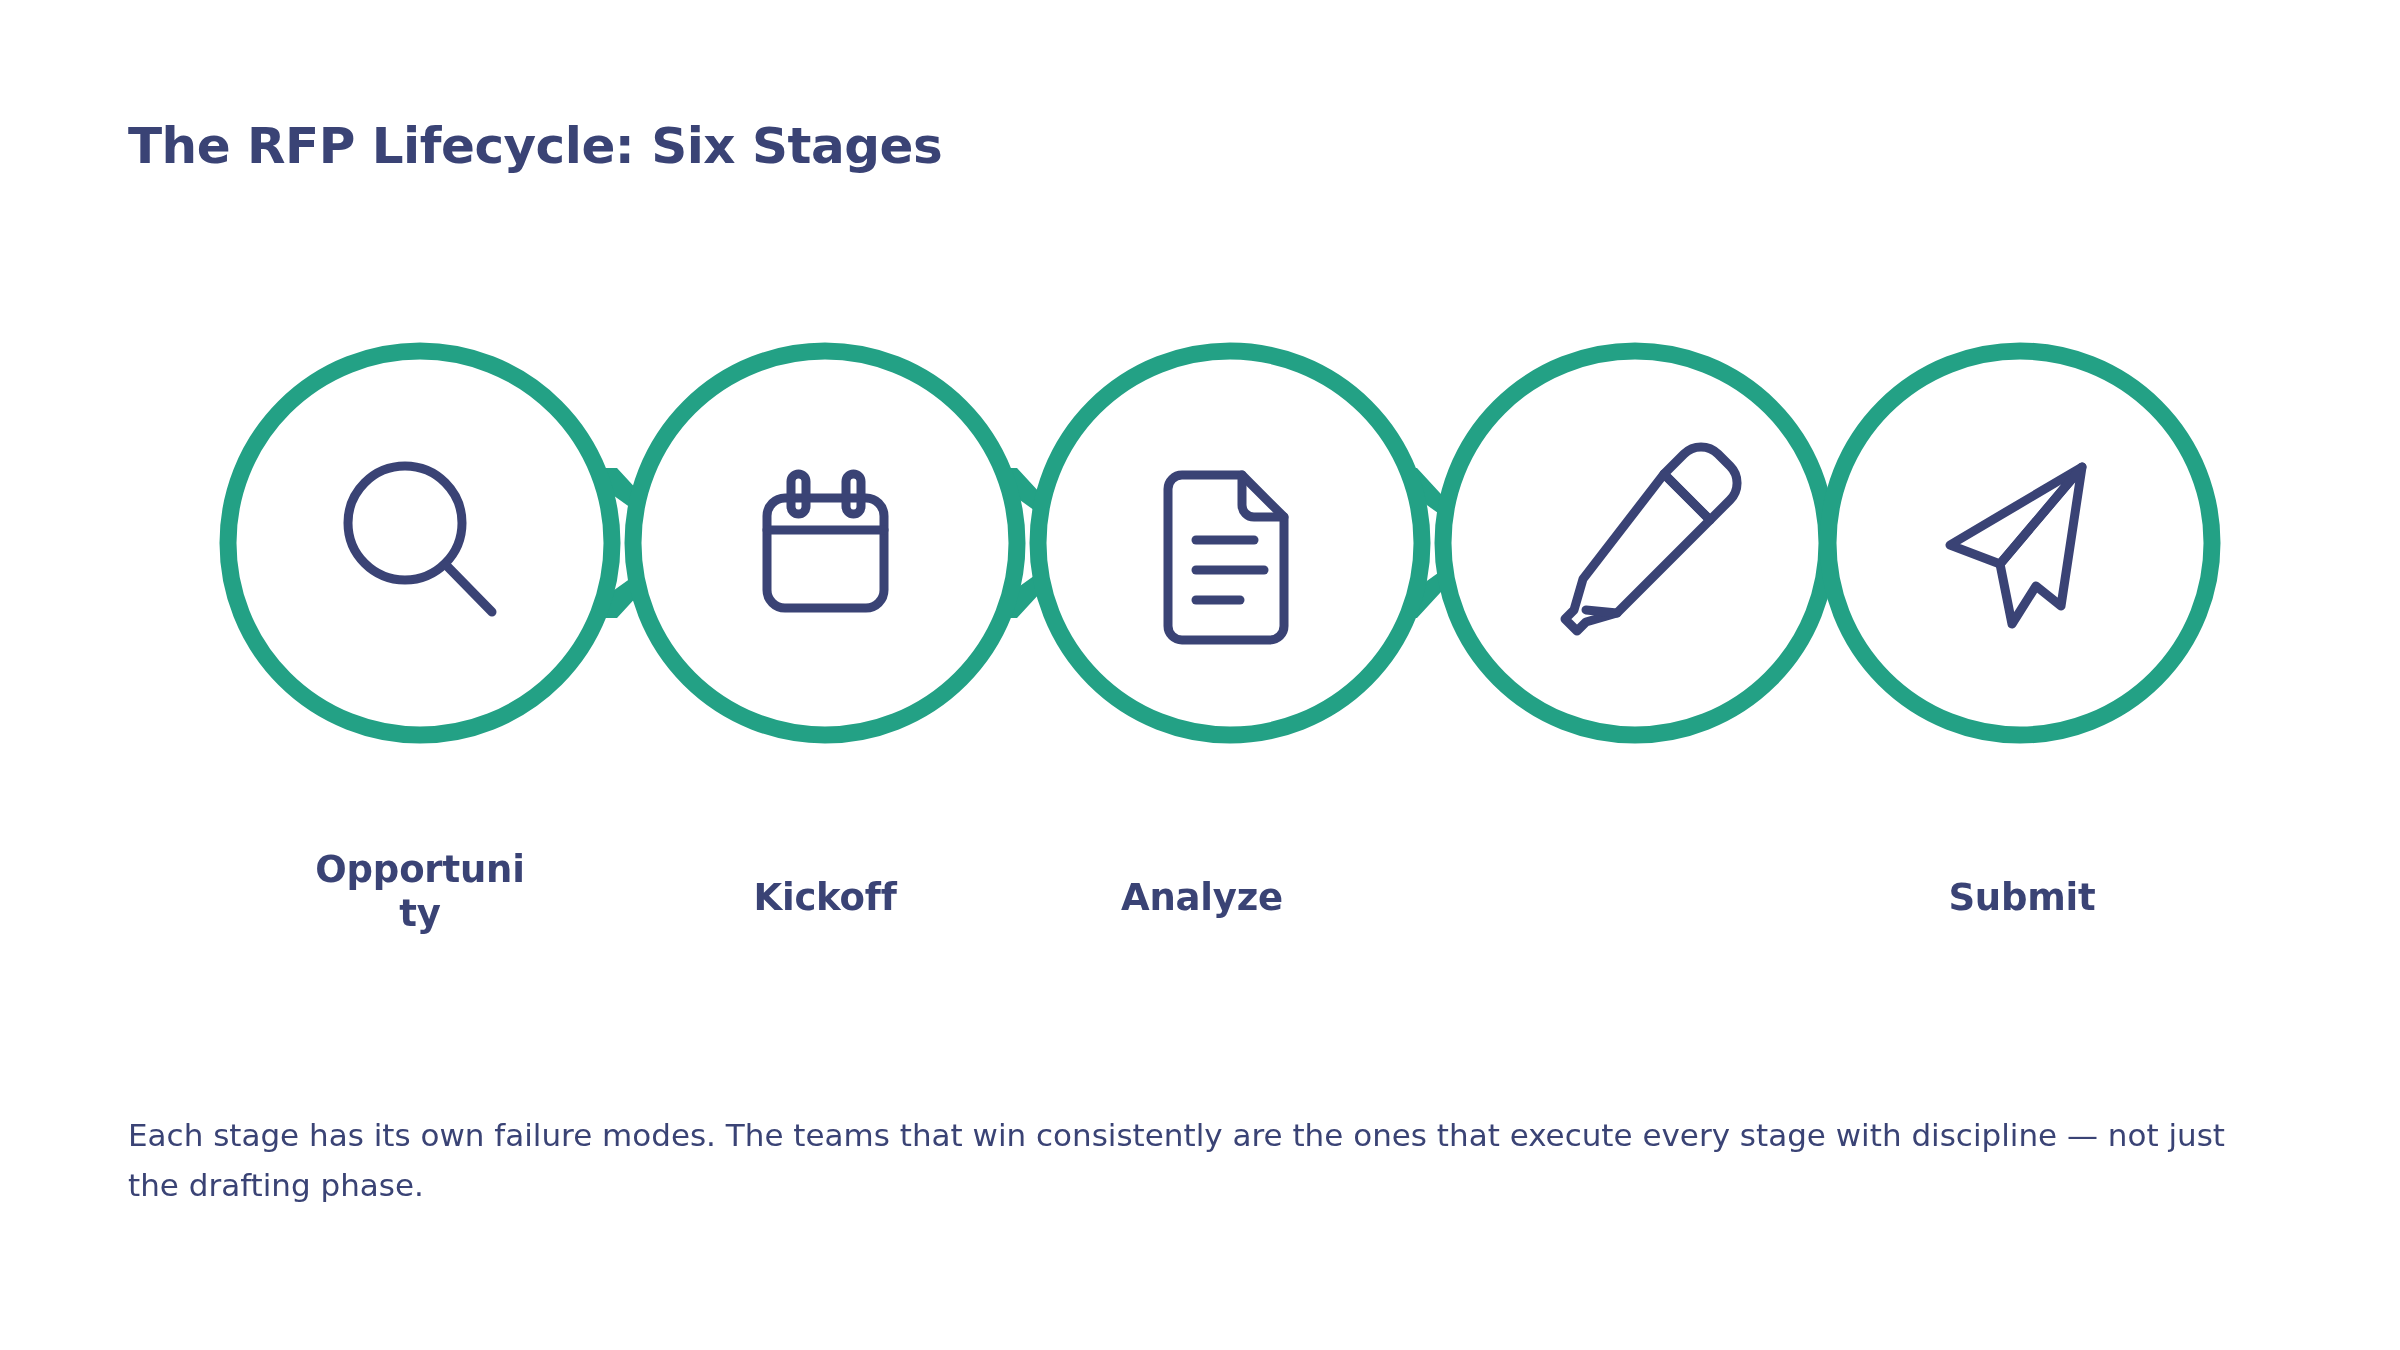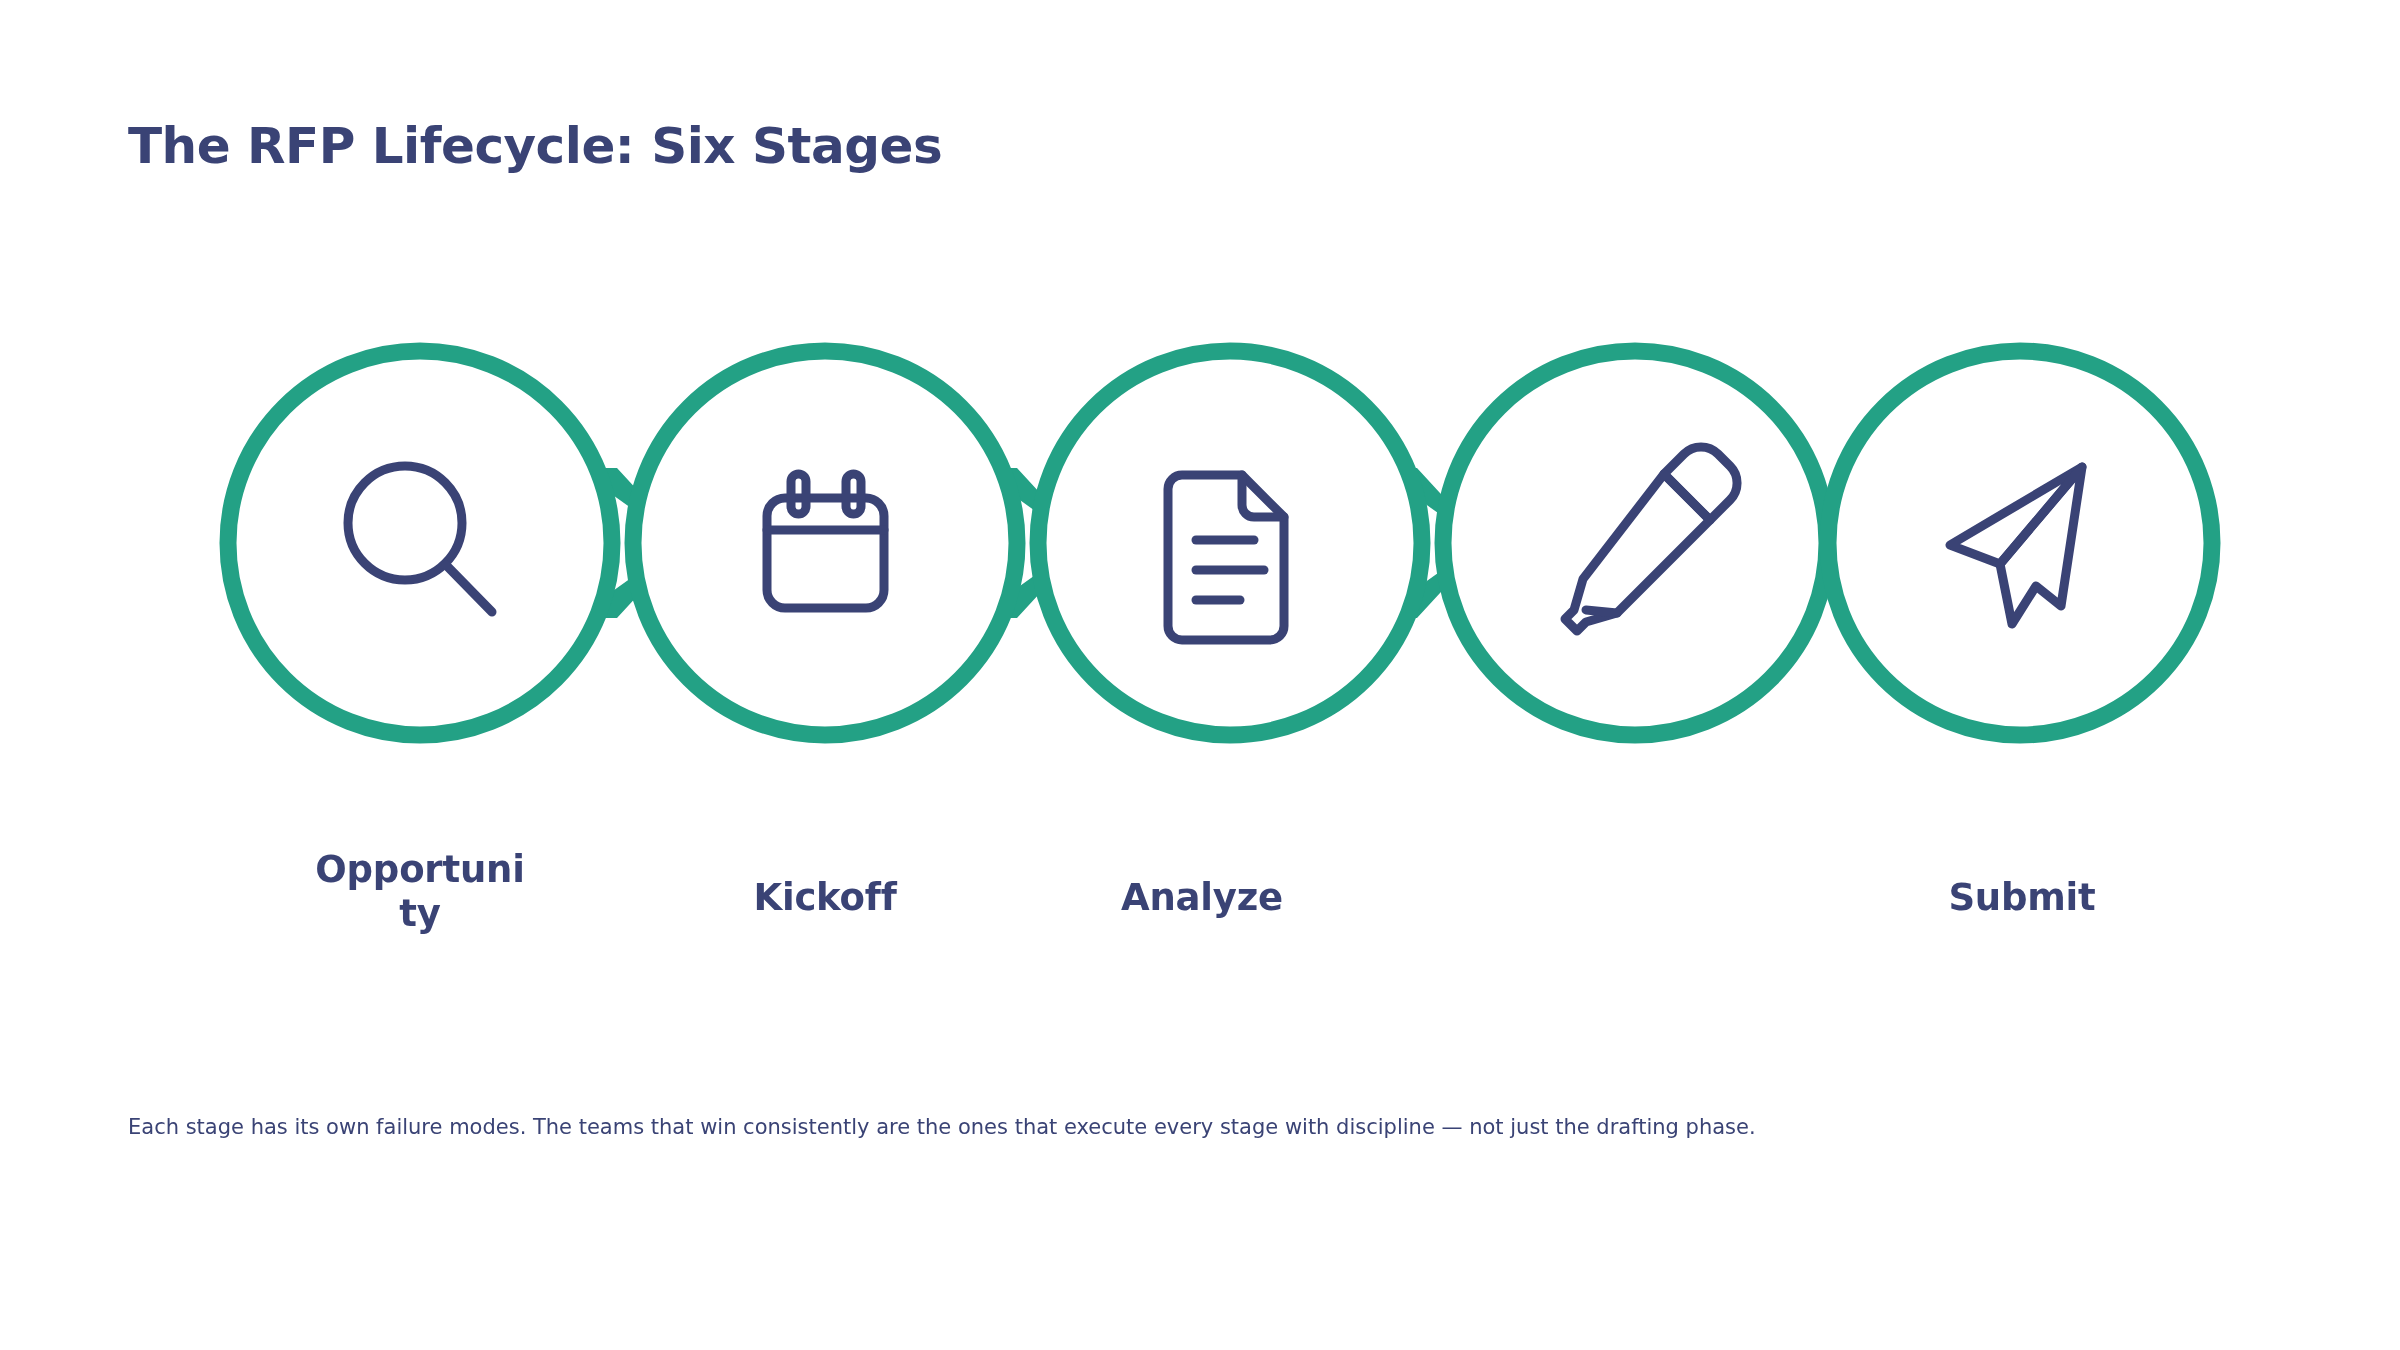--- a/index.html
+++ b/index.html
@@ -72,21 +72,21 @@
     width: 310px;
   }
 
   
   .caption {
     position: absolute;
     left: 128px;
     top: 1110px;
     width: 2150px;
     font-family: "DejaVu Sans", sans-serif;
-    font-size: 21px;
+    font-size: 31px;
     font-weight: 400;
     line-height: 1.62;
     color: #3a4375;
   }
 </style>
 </head>
 <body>
 
 <div class="slide">
 

